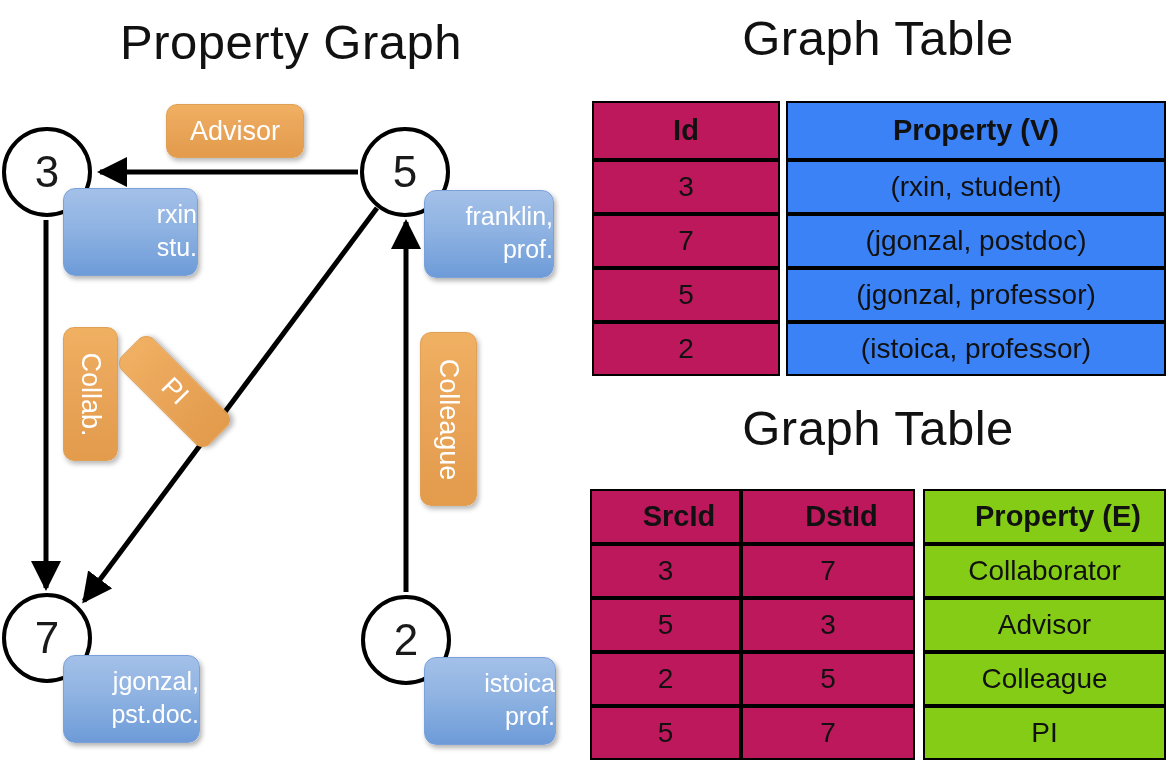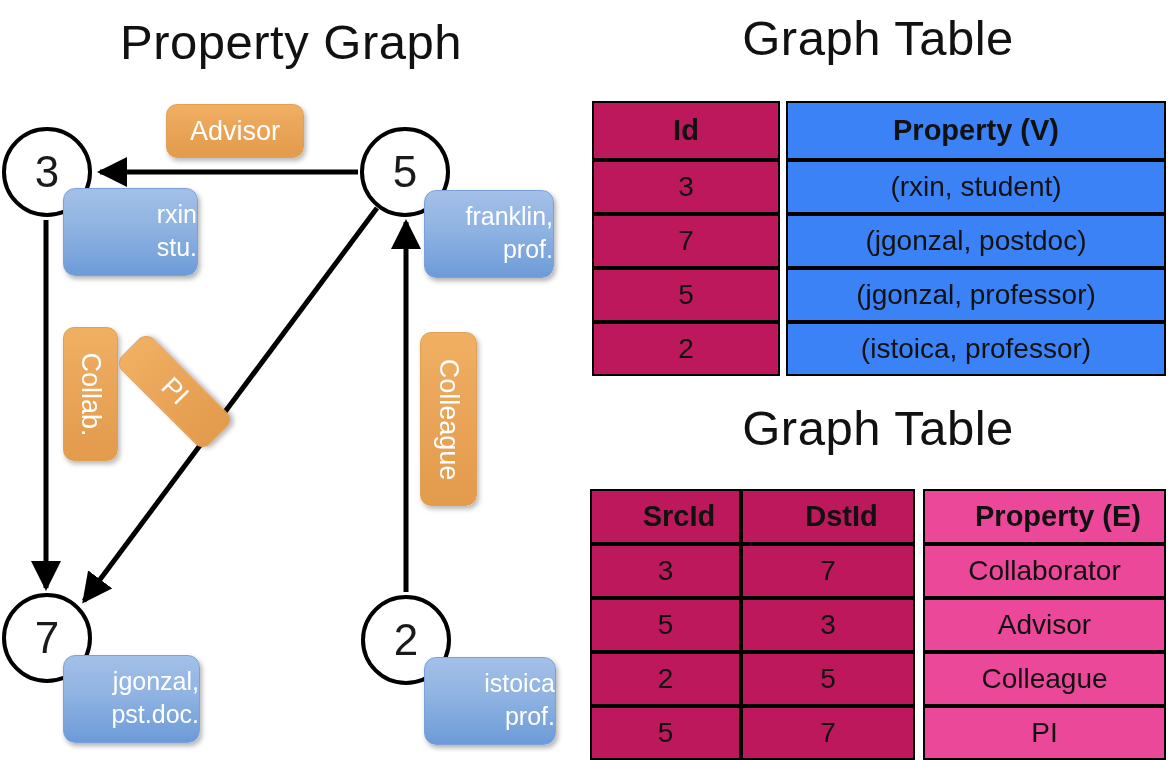--- a/index.html
+++ b/index.html
@@ -152,21 +152,21 @@
   #vertex-table .col-gap  { width: 6px; }
   #vertex-table .col-prop { width: 380px; }
   #vertex-table .cell-prop { background: #3b82f6; }
 
   
   #edge-table { left: 590px; top: 489px; }
   #edge-table .col-src  { width: 151px; }
   #edge-table .col-dst  { width: 174px; }
   #edge-table .col-gap  { width: 8px; }
   #edge-table .col-prop { width: 243px; }
-  #edge-table .cell-prop { background: #ec4899; text-align: center; }
+  #edge-table .cell-prop { background: #84cc16; text-align: center; }
   #edge-table td, #edge-table th { height: 54px; }
   #edge-table th { height: 55px; padding-left: 27px; }
 </style>
 </head>
 <body>
 
 <div id="graph-panel">
 
   <div class="title" id="title-property-graph">Property Graph</div>
 

